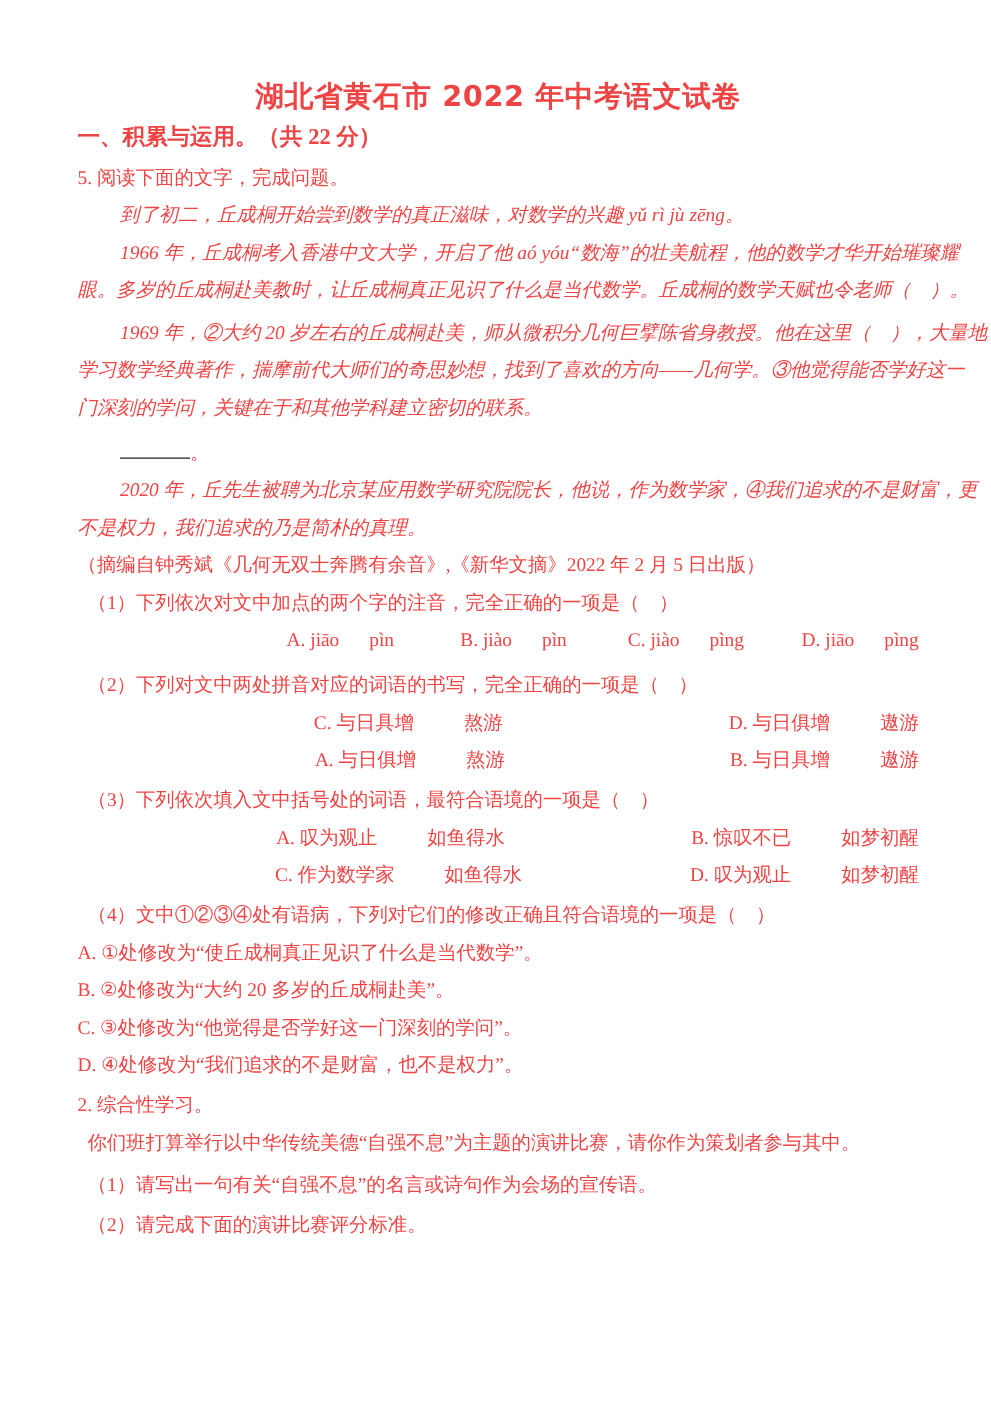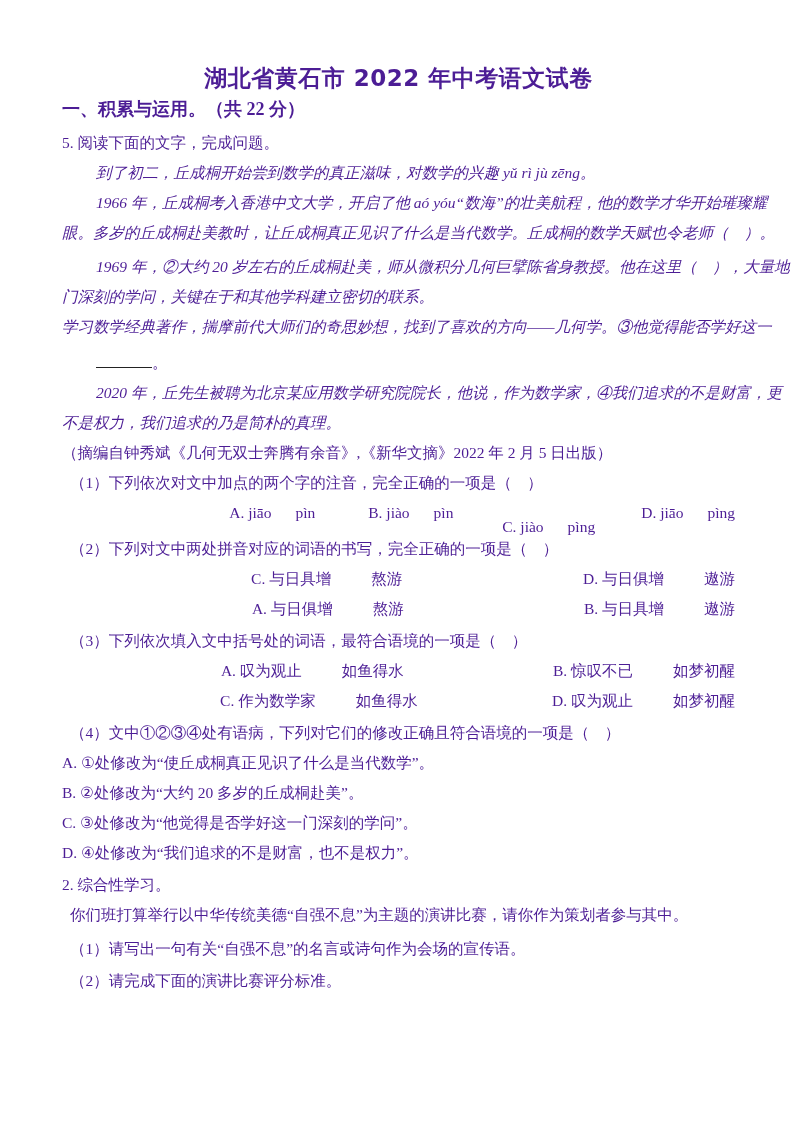--- a/index.html
+++ b/index.html
@@ -2,21 +2,21 @@
 <html><head>
 <meta charset="utf-8">
 <style>
   html, body { margin: 0; padding: 0; background: #ffffff; }
   .page {
     position: relative;
     width: 793px;
     height: 1122px;
     box-sizing: border-box;
     background: #ffffff;
-    color: #4c1d95;
+    color: #ef4444;
     padding: 62px 58px 0 62px;
     font-family: "Liberation Serif", "DejaVu Serif", serif;
     font-size: 15.5px;
     overflow: hidden;
   }
   .title {
     margin: 0;
     text-align: center;
     font-size: 23px;
     line-height: 32px;
@@ -55,21 +55,21 @@
     width: 56px;
     height: 1em;
     border-bottom: 1.3px solid #222;
     vertical-align: baseline;
   }
   
   .optrow { display: flex; padding-left: 8px; justify-content: flex-end; }
   .optrow .cell  { white-space: nowrap; }
   .py .c1 { width: 139px; }
   .py .c2 { width: 134px; }
-  .py .c3 { width: 139px; margin-top: 14px; }
+  .py .c3 { width: 139px; }
   .py .gap { margin-left: 24px; }
   .two .c1 { width: 332px; }
   .two .gap { margin-left: 40px; }
   
   .mt2  { margin-top: 2px; }
   .mt4  { margin-top: 4px; }
   .mt6  { margin-top: 6px; }
   .mt12 { }
 </style>
 </head>
@@ -82,22 +82,22 @@
   <div class="heading line">一、积累与运用。（共 22 分）</div>
 
   <div class="line mt4">5. 阅读下面的文字，完成问题。</div>
 
   <div class="line kai indent">到了初二，丘成桐开始尝到数学的真正滋味，对数学的兴趣 yǔ rì jù zēng。</div>
 
   <div class="line kai indent just">1966 年，丘成桐考入香港中文大学，开启了他 aó yóu“数海”的壮美航程，他的数学才华开始璀璨耀</div>
   <div class="line kai just"><span>眼。多岁的丘成桐赴美</span><span class="dotchar">教</span><span>时，让丘成桐真正见识了什么是当代数学。丘成桐的数学天赋也令老师（　）。</span></div>
 
   <div class="line kai indent just mt4">1969 年，②大约 20 岁左右的丘成桐赴美，师从微积分几何巨擘陈省身教授。他在这里（　），大量地</div>
+  <div class="line kai just">学习数学经典著作，揣摩前代大师们的奇思妙想，找到了喜欢的方向——几何学。③他觉得能否学好这一</div>
   <div class="line kai">门深刻的学问，关键在于和其他学科建立密切的联系。</div>
-  <div class="line kai just">学习数学经典著作，揣摩前代大师们的奇思妙想，找到了喜欢的方向——几何学。③他觉得能否学好这一</div>
 
   <div class="line indent mt6"><span class="blank-ul"></span><span>。</span></div>
 
   <div class="line kai indent just"><span>2020 年，丘先生被</span><span class="dotchar">聘</span><span>为北京某应用数学研究院院长，他说，作为数学家，④我们追求的不是财富，更</span></div>
   <div class="line kai">不是权力，我们追求的乃是简朴的真理。</div>
 
   <div class="line">（摘编自钟秀斌《几何无双士奔腾有余音》,《新华文摘》2022 年 2 月 5 日出版）</div>
 
   <div class="line stem">（1）下列依次对文中加点的两个字的注音，完全正确的一项是（　）</div>
   <div class="line optrow py">

